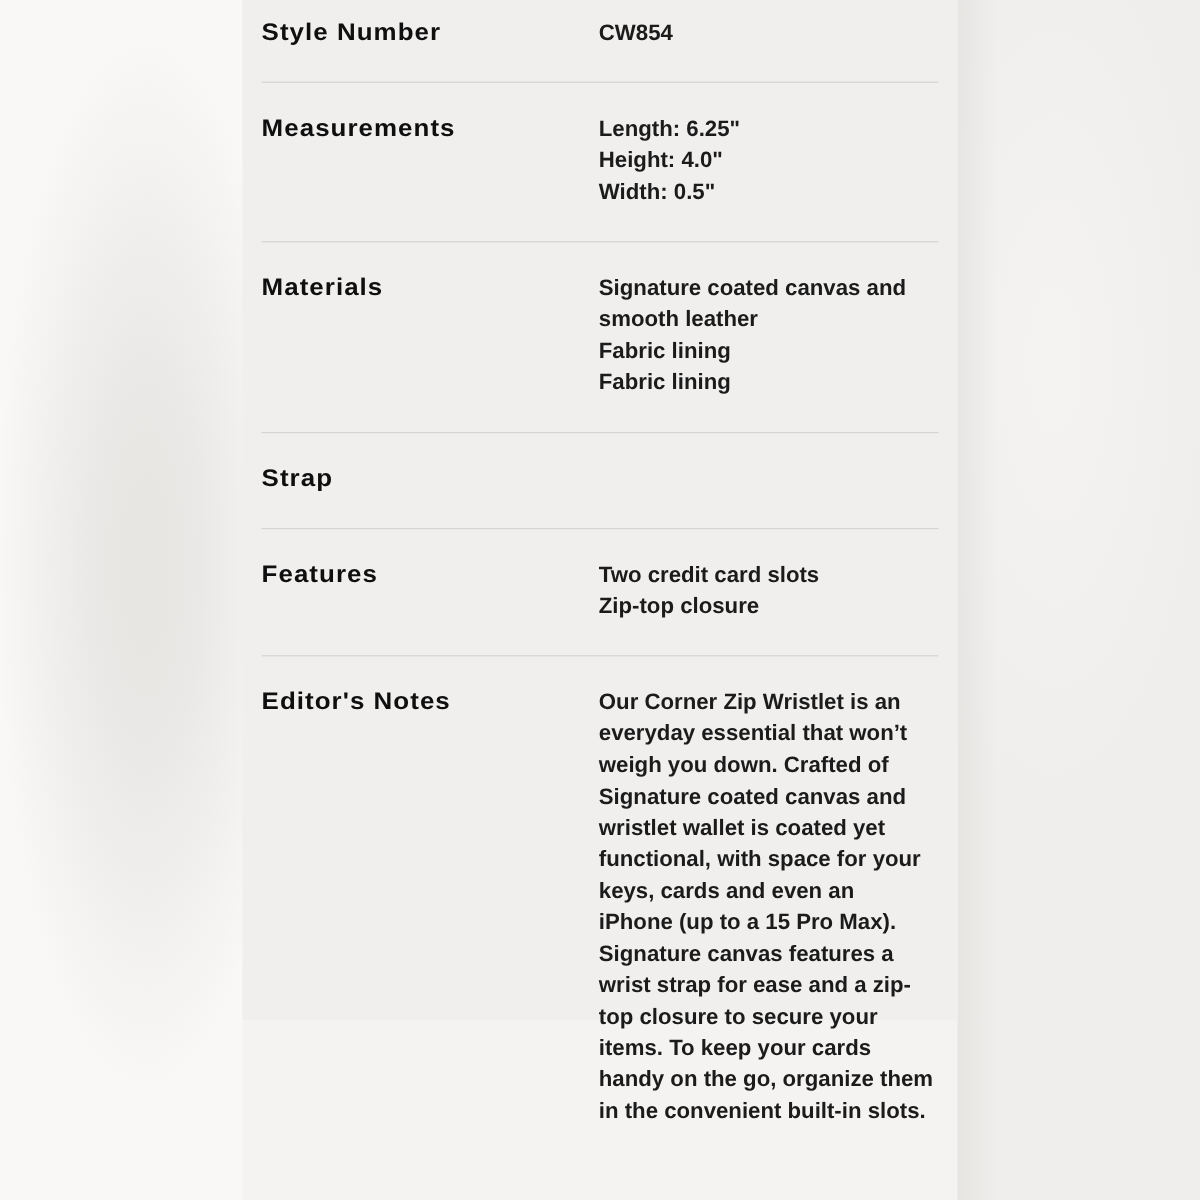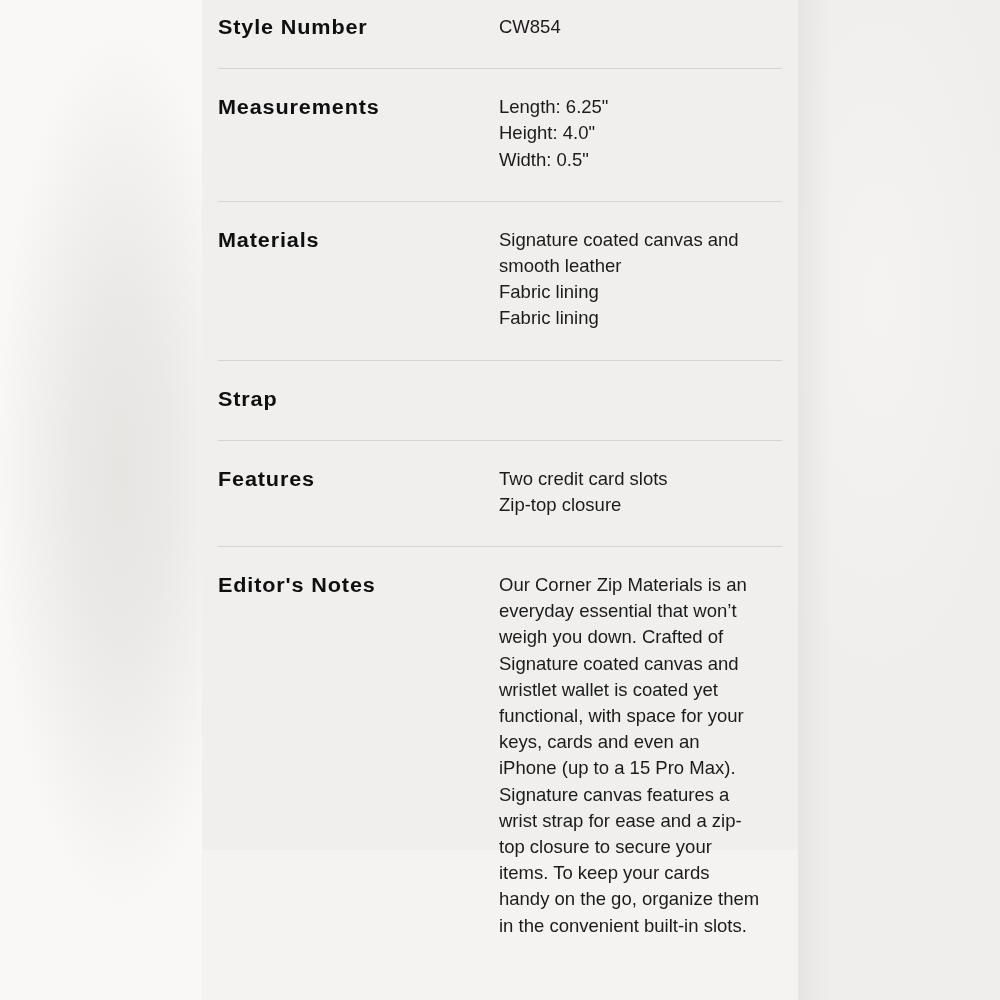--- a/index.html
+++ b/index.html
@@ -55,20 +55,21 @@
     transform: scaleX(1.08);
     transform-origin: 0 50%;
     white-space: nowrap;
   }
 
   .spec-values { width: 276px; }
   .spec-values p {
     font-size: 18.5px;
     line-height: 26.2px;
     color: #1b1b1b;
+    font-weight: bold;
   }
   .spec-values p.fixed-line { white-space: nowrap; }
 </style>
 </head>
 <body>
 
 <div class="stage">
   <div class="backdrop-left"></div>
   <div class="backdrop-right"></div>
   <div class="panel-shadow-right"></div>
@@ -108,21 +109,21 @@
       <h3 class="spec-label">Features</h3>
       <div class="spec-values">
         <p>Two credit card slots</p>
         <p>Zip-top closure</p>
       </div>
     </section>
 
     <section class="spec-row last">
       <h3 class="spec-label">Editor's Notes</h3>
       <div class="spec-values">
-        <p class="fixed-line">Our Corner Zip Materials is an</p>
+        <p class="fixed-line">Our Corner Zip Wristlet is an</p>
         <p class="fixed-line">everyday essential that won’t</p>
         <p class="fixed-line">weigh you down. Crafted of</p>
         <p class="fixed-line">Signature coated canvas and</p>
         <p class="fixed-line">wristlet wallet is coated yet</p>
         <p class="fixed-line">functional, with space for your</p>
         <p class="fixed-line">keys, cards and even an</p>
         <p class="fixed-line">iPhone (up to a 15 Pro Max).</p>
         <p class="fixed-line">Signature canvas features a</p>
         <p class="fixed-line">wrist strap for ease and a zip-</p>
         <p class="fixed-line">top closure to secure your</p>

